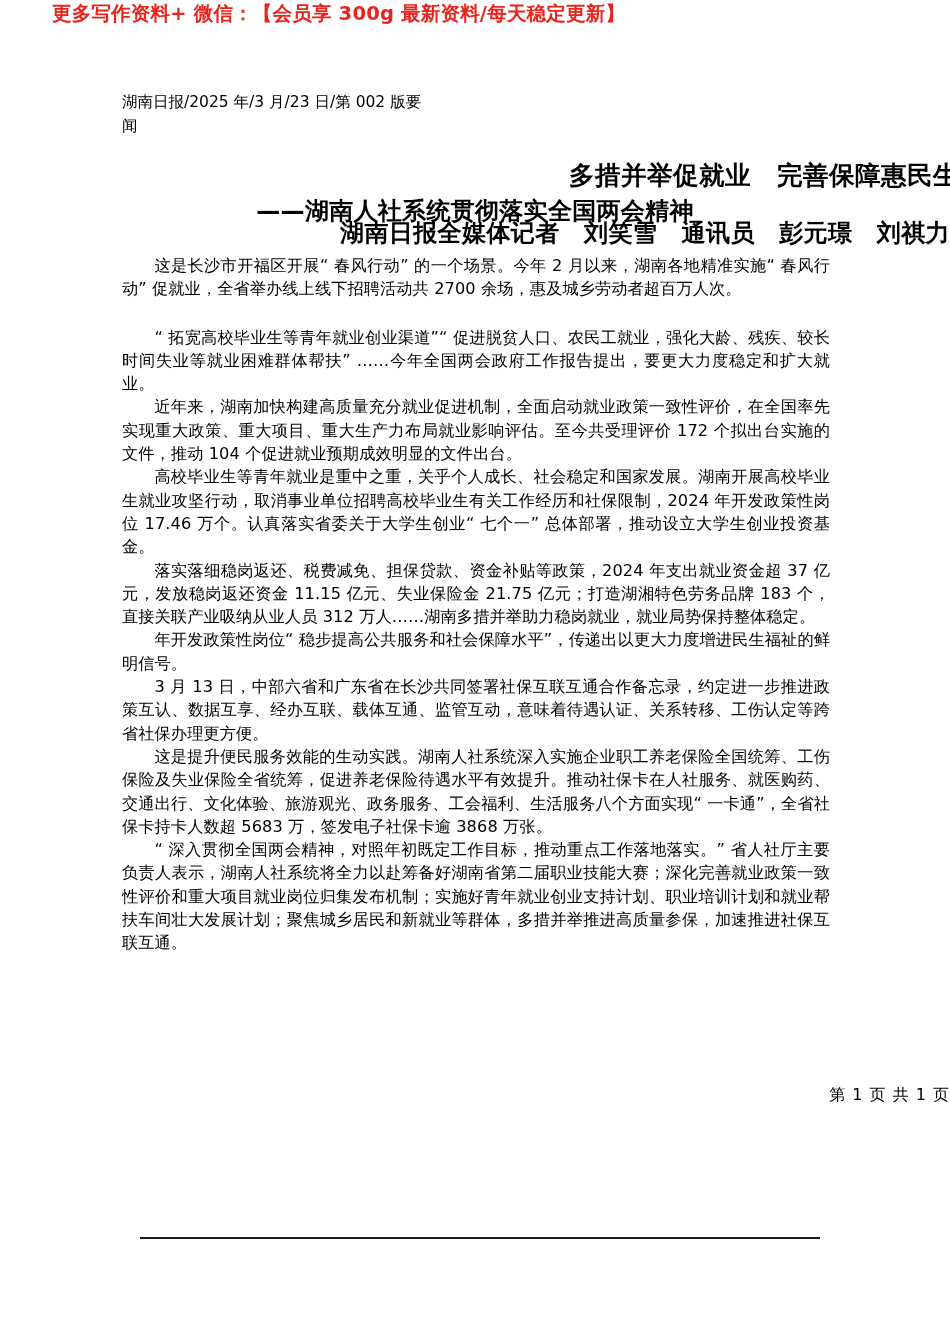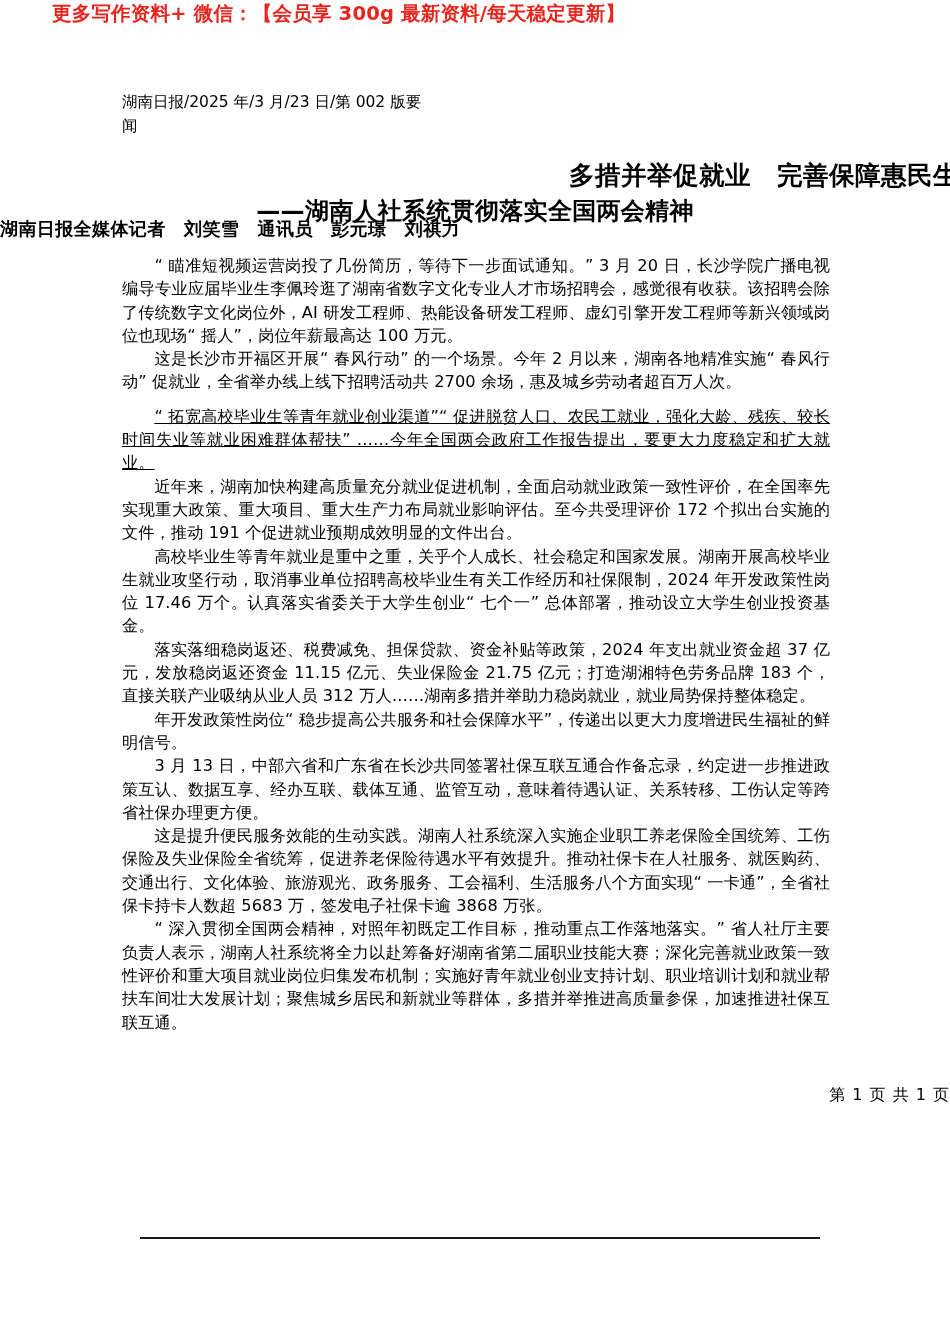--- a/index.html
+++ b/index.html
@@ -75,44 +75,43 @@
     font-size: 24px;
     font-weight: bold;
     letter-spacing: 0.3px;
   }
 
   .byline {
     position: absolute;
     left: 0;
     top: 159px;
     width: 950px;
-    text-align: left;
-    font-size: 18px;
+    text-align: right;
+    font-size: 24px;
     font-weight: bold;
     letter-spacing: 0.4px;
   }
 
   .article {
     position: absolute;
     left: 122px;
     top: 196px;
     width: 708px;
   }
   .para {
     font-size: 16.2px;
     line-height: 23.3px;
     text-align: justify;
     text-justify: inter-ideograph;
     margin: 0;
     text-indent: 2em;
     letter-spacing: 0.1px;
   }
   .para.gap-before {
-    margin-top: 11px;
-    text-decoration: underline;
+    margin-top: 25px;
   }
 
   .page-footer {
     position: absolute;
     left: 0;
     top: 1027px;
     width: 950px;
     text-align: right;
     font-size: 16px;
     letter-spacing: 1px;
@@ -141,24 +140,23 @@
 <div class="sheet">
 
   <div class="source-line">湖南日报/2025 年/3 月/23 日/第 002 版要闻</div>
 
   <h1 class="headline">多措并举促就业　完善保障惠民生</h1>
   <h2 class="subheadline">——湖南人社系统贯彻落实全国两会精神</h2>
 
   <div class="byline">湖南日报全媒体记者　刘笑雪　通讯员　彭元璟　刘祺力</div>
 
   <div class="article">
-    <p class="para">“ 瞄准短视频运营岗投了几份简历，等待下一步面试通知。” 3 月 20 日，长沙学院广播电视编导专业应届毕业生李佩玲逛了湖南省数字文化专业人才市场招聘会，感觉很有收获。该招聘会除了传统数字文化岗位外，AI 研发工程师、热能设备研发工程师、虚幻引擎开发工程师等新兴领域岗位也现场“ 摇人”，岗位年薪最高达 100 万元。</p>
     <p class="para">这是长沙市开福区开展“ 春风行动” 的一个场景。今年 2 月以来，湖南各地精准实施“ 春风行动” 促就业，全省举办线上线下招聘活动共 2700 余场，惠及城乡劳动者超百万人次。</p>
     <p class="para gap-before">“ 拓宽高校毕业生等青年就业创业渠道”“ 促进脱贫人口、农民工就业，强化大龄、残疾、较长时间失业等就业困难群体帮扶” ……今年全国两会政府工作报告提出，要更大力度稳定和扩大就业。</p>
-    <p class="para">近年来，湖南加快构建高质量充分就业促进机制，全面启动就业政策一致性评价，在全国率先实现重大政策、重大项目、重大生产力布局就业影响评估。至今共受理评价 172 个拟出台实施的文件，推动 191 个促进就业预期成效明显的文件出台。</p>
+    <p class="para">近年来，湖南加快构建高质量充分就业促进机制，全面启动就业政策一致性评价，在全国率先实现重大政策、重大项目、重大生产力布局就业影响评估。至今共受理评价 172 个拟出台实施的文件，推动 104 个促进就业预期成效明显的文件出台。</p>
     <p class="para">高校毕业生等青年就业是重中之重，关乎个人成长、社会稳定和国家发展。湖南开展高校毕业生就业攻坚行动，取消事业单位招聘高校毕业生有关工作经历和社保限制，2024 年开发政策性岗位 17.46 万个。认真落实省委关于大学生创业“ 七个一” 总体部署，推动设立大学生创业投资基金。</p>
     <p class="para">落实落细稳岗返还、税费减免、担保贷款、资金补贴等政策，2024 年支出就业资金超 37 亿元，发放稳岗返还资金 11.15 亿元、失业保险金 21.75 亿元；打造湖湘特色劳务品牌 183 个，直接关联产业吸纳从业人员 312 万人……湖南多措并举助力稳岗就业，就业局势保持整体稳定。</p>
     <p class="para">年开发政策性岗位“ 稳步提高公共服务和社会保障水平”，传递出以更大力度增进民生福祉的鲜明信号。</p>
     <p class="para">3 月 13 日，中部六省和广东省在长沙共同签署社保互联互通合作备忘录，约定进一步推进政策互认、数据互享、经办互联、载体互通、监管互动，意味着待遇认证、关系转移、工伤认定等跨省社保办理更方便。</p>
     <p class="para">这是提升便民服务效能的生动实践。湖南人社系统深入实施企业职工养老保险全国统筹、工伤保险及失业保险全省统筹，促进养老保险待遇水平有效提升。推动社保卡在人社服务、就医购药、交通出行、文化体验、旅游观光、政务服务、工会福利、生活服务八个方面实现“ 一卡通”，全省社保卡持卡人数超 5683 万，签发电子社保卡逾 3868 万张。</p>
     <p class="para">“ 深入贯彻全国两会精神，对照年初既定工作目标，推动重点工作落地落实。” 省人社厅主要负责人表示，湖南人社系统将全力以赴筹备好湖南省第二届职业技能大赛；深化完善就业政策一致性评价和重大项目就业岗位归集发布机制；实施好青年就业创业支持计划、职业培训计划和就业帮扶车间壮大发展计划；聚焦城乡居民和新就业等群体，多措并举推进高质量参保，加速推进社保互联互通。</p>
   </div>
 
   <div class="page-footer">
     <span class="ft-inner">第 1 页 共 1 页</span>

